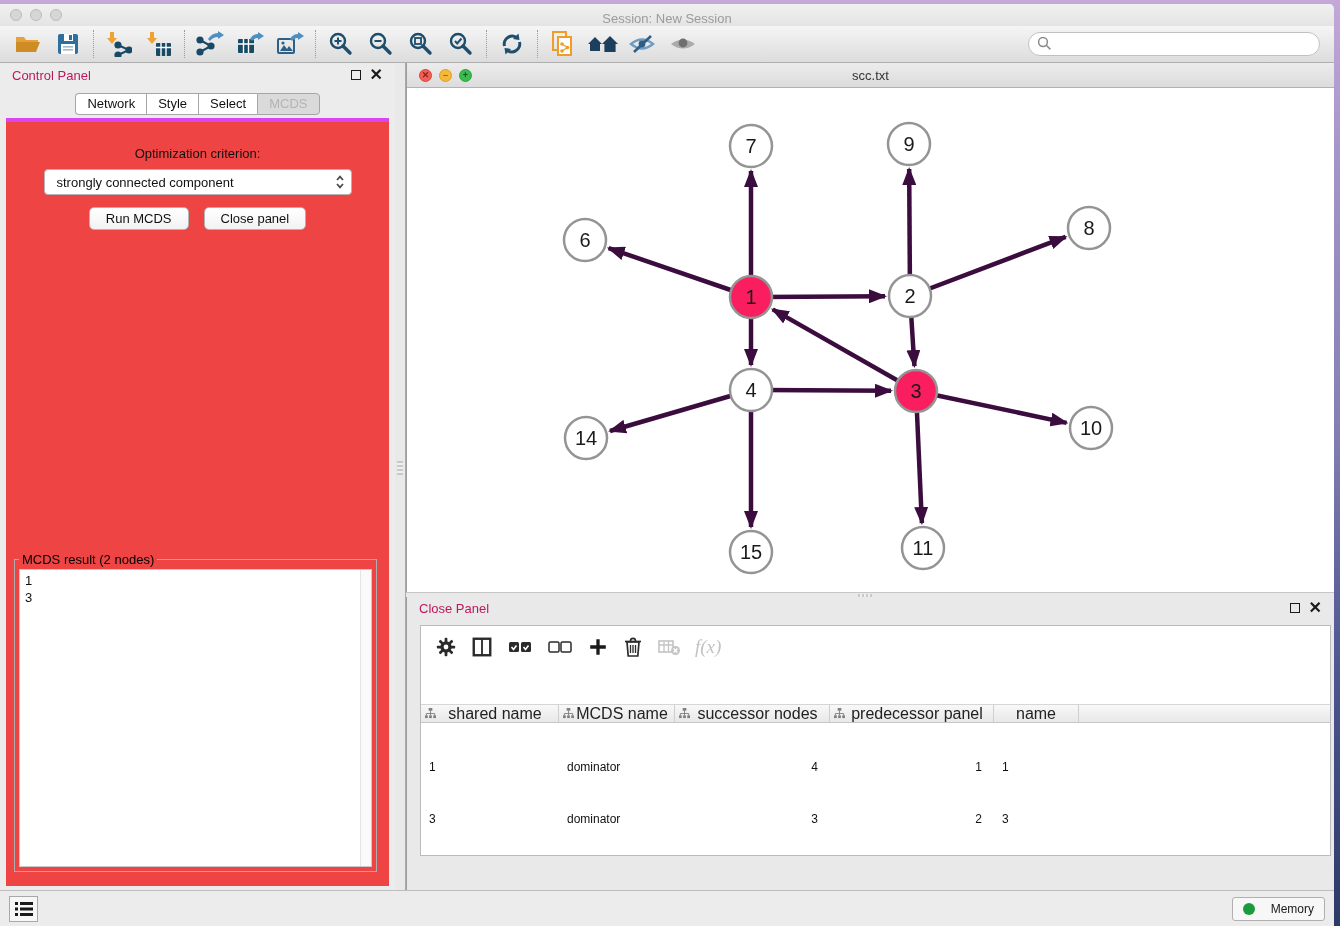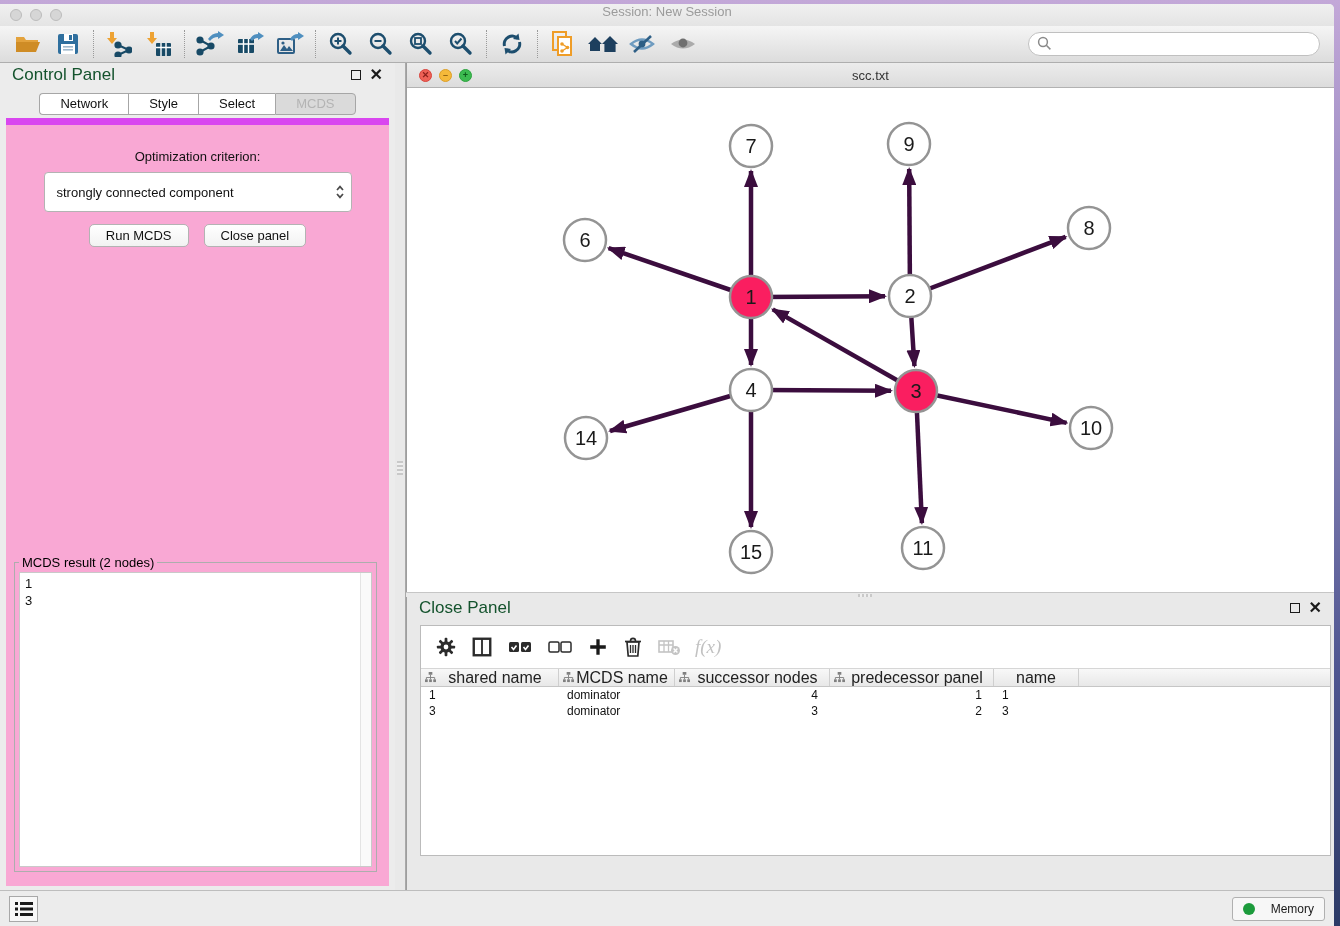--- a/index.html
+++ b/index.html
@@ -9,53 +9,53 @@
     background: linear-gradient(180deg,#c3a8d8 0%,#a393c8 18%,#8581b4 45%,#4f5691 72%,#2c3a66 100%);
     position: relative;
   }
   .app-window {
     position:absolute; left:0; top:4px; width:1334px; height:922px;
     background:#ececec; display:flex; flex-direction:column;
     border-top-right-radius:5px; overflow:hidden;
   }
   
   .titlebar { height:22px; background:linear-gradient(#f0f0f0,#e4e4e4); position:relative;
-    display:flex; align-items:flex-start; justify-content:center; flex:0 0 auto; }
+    display:flex; align-items:flex-end; justify-content:center; flex:0 0 auto; }
   .titlebar .title { font-size:13px; color:#9b9b9b; }
   .traffic { position:absolute; left:10px; top:50%; transform:translateY(-50%); display:flex; gap:8px; }
   .dot { width:12px; height:12px; border-radius:50%; }
   .dot.inactive { background:#d6d6d6; border:1px solid #bcbcbc; }
   
   .toolbar { height:37px; flex:0 0 auto; background:linear-gradient(#f5f5f5,#dcdcdc);
     border-bottom:1px solid #aeaeae; display:flex; align-items:center; padding:0 8px; }
   .tb-btn { width:40px; height:32px; display:flex; align-items:center; justify-content:center; cursor:default; }
   .tb-sep { width:1px; height:28px; border-left:1px dotted #9a9a9a; margin:0 5px; }
   .search-wrap { margin-left:auto; margin-right:6px; position:relative; }
   .search-input { width:292px; height:24px; border:1px solid #c0c0c0; border-radius:12px;
     background:#fff; padding:0 10px 0 28px; font-size:13px; outline:none; }
   .search-glyph { position:absolute; left:9px; top:4px; }
   
   .main { flex:1 1 auto; display:flex; min-height:0; }
   
   .control-panel { width:395px; flex:0 0 auto; background:#ececec; position:relative; }
   .cp-header { height:24px; display:flex; align-items:center; padding:0 12px; }
-  .panel-title { font-size:17px; color:#14532d; }
+  .panel-title { font-size:13px; color:#be185d; }
   .panel-winbtns { margin-left:auto; display:flex; align-items:center; gap:9px; }
   .float-box { width:10px; height:10px; border:1.6px solid #1a1a1a; display:inline-block; }
   .close-x { font-size:16px; font-weight:900; color:#1a1a1a; line-height:10px; }
   .cp-tabs { display:flex; justify-content:center; margin-top:6px; }
   .seg { border:1px solid #a6a6a6; border-right:none; background:#fff; font-size:13px; color:#111;
-    padding:3px 20px; line-height:14px; }
+    padding:3px 11px; line-height:14px; }
   .seg:first-child { border-radius:4px 0 0 4px; }
   .seg:last-child { border-right:1px solid #a6a6a6; border-radius:0 4px 4px 0; }
   .seg.disabled { background:#dadada; color:#b4b4b4; }
   .cp-body { position:absolute; left:6px; right:6px; top:55px; bottom:4px;
-    background:#f9a8d4; border-top:7px solid #d946ef; }
+    background:#ef4444; border-top:4px solid #d946ef; }
   .opt-label { text-align:center; font-size:13px; color:#111; margin-top:24px; }
-  .criterion { margin:8px auto 0 auto; width:308px; height:40px; background:#fff;
+  .criterion { margin:8px auto 0 auto; width:308px; height:26px; background:#fff;
     border:1px solid #b3b3b3; border-radius:4px; display:flex; align-items:center;
     padding:0 6px 0 12px; font-size:13px; color:#111; }
   .criterion .spacer { flex:1; }
   .btn-row { display:flex; justify-content:center; gap:15px; margin-top:12px; }
   .mac-btn { background:linear-gradient(#ffffff,#f2f2f2); border:1px solid #b3b3b3; border-radius:5px;
     font-size:13px; color:#111; padding:3px 16px; line-height:15px; }
   .result-box { position:absolute; left:8px; right:12px; top:430px; bottom:14px;
     border:1px solid #adadad; padding:0; }
   .result-box legend { font-size:13px; color:#000; margin-left:4px; padding:0 3px; }
   .result-area { position:absolute; left:4px; right:4px; top:2px; bottom:4px; background:#fff;
@@ -81,21 +81,21 @@
   .light.green { background:#3cba50; border:1px solid #2da33f; color:#0e5c1c; }
   .net-canvas { flex:1; background:#fff; position:relative; overflow:hidden; }
   
   .hdivider { height:5px; flex:0 0 auto; background:#e9e9e9; border-top:1px solid #c6c6c6; position:relative; }
   .hgrip { position:absolute; left:452px; top:1px; width:14px; height:3px;
     background:repeating-linear-gradient(90deg,#c9c9c9 0 2px,#efefef 2px 4px); }
   
   .table-panel { flex:1 1 auto; background:#e9e9e9; border-left:1px solid #9e9e9e; position:relative; }
   .tp-header { height:22px; display:flex; align-items:center; padding:0 12px; }
   .tp-inner { position:absolute; left:13px; right:3px; top:28px; height:231px;
-    background:#fff; border:1px solid #bbb; display:flex; flex-direction:column; }
+    background:#fff; border:1px solid #bbb; display:flex; flex-direction:column;gap:36px; }
   .tp-toolbar { height:42px; display:flex; align-items:center; gap:14px; padding:0 14px; flex:0 0 auto; }
   .tp-tbtn { display:flex; align-items:center; justify-content:center; }
   .fx-label { font-family:"Liberation Serif", serif; font-style:italic; font-size:19px; color:#c2c2c2; }
   .thead { display:flex; height:19px; flex:0 0 auto; background:linear-gradient(#f8f8f8,#e8e8e8);
     border-top:1px solid #d6d6d6; border-bottom:1px solid #c6c6c6; }
   .th { display:flex; align-items:center; font-size:16px; color:#222; border-right:1px solid #cfcfcf;
     padding:0 4px; position:relative; }
   .th .th-label { flex:1; text-align:center; }
   .trow { display:flex; height:16px; flex:0 0 auto; font-size:12px; color:#111; }
   .td { padding:0 8px; display:flex; align-items:center; }

